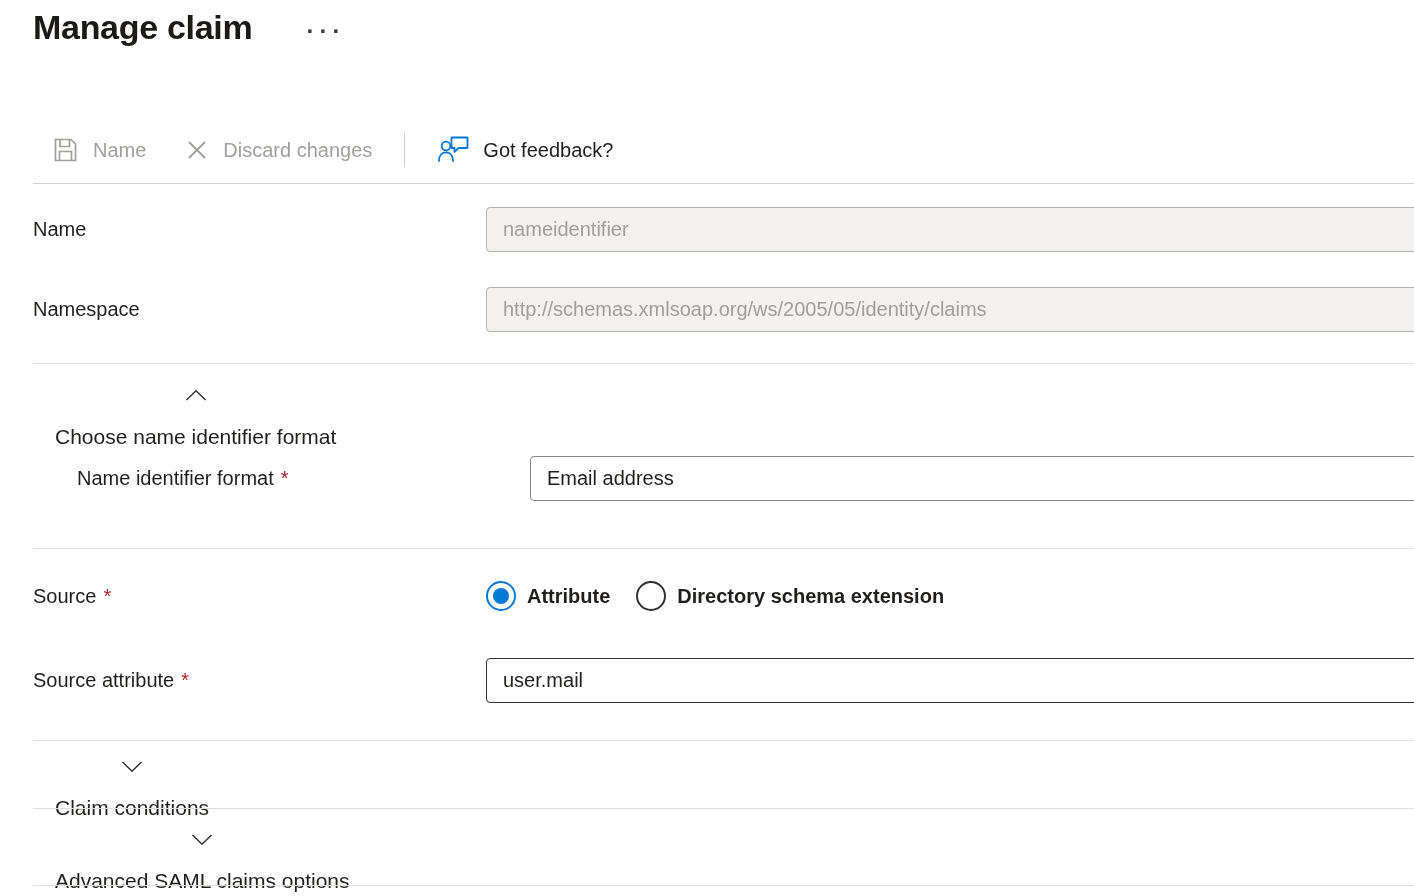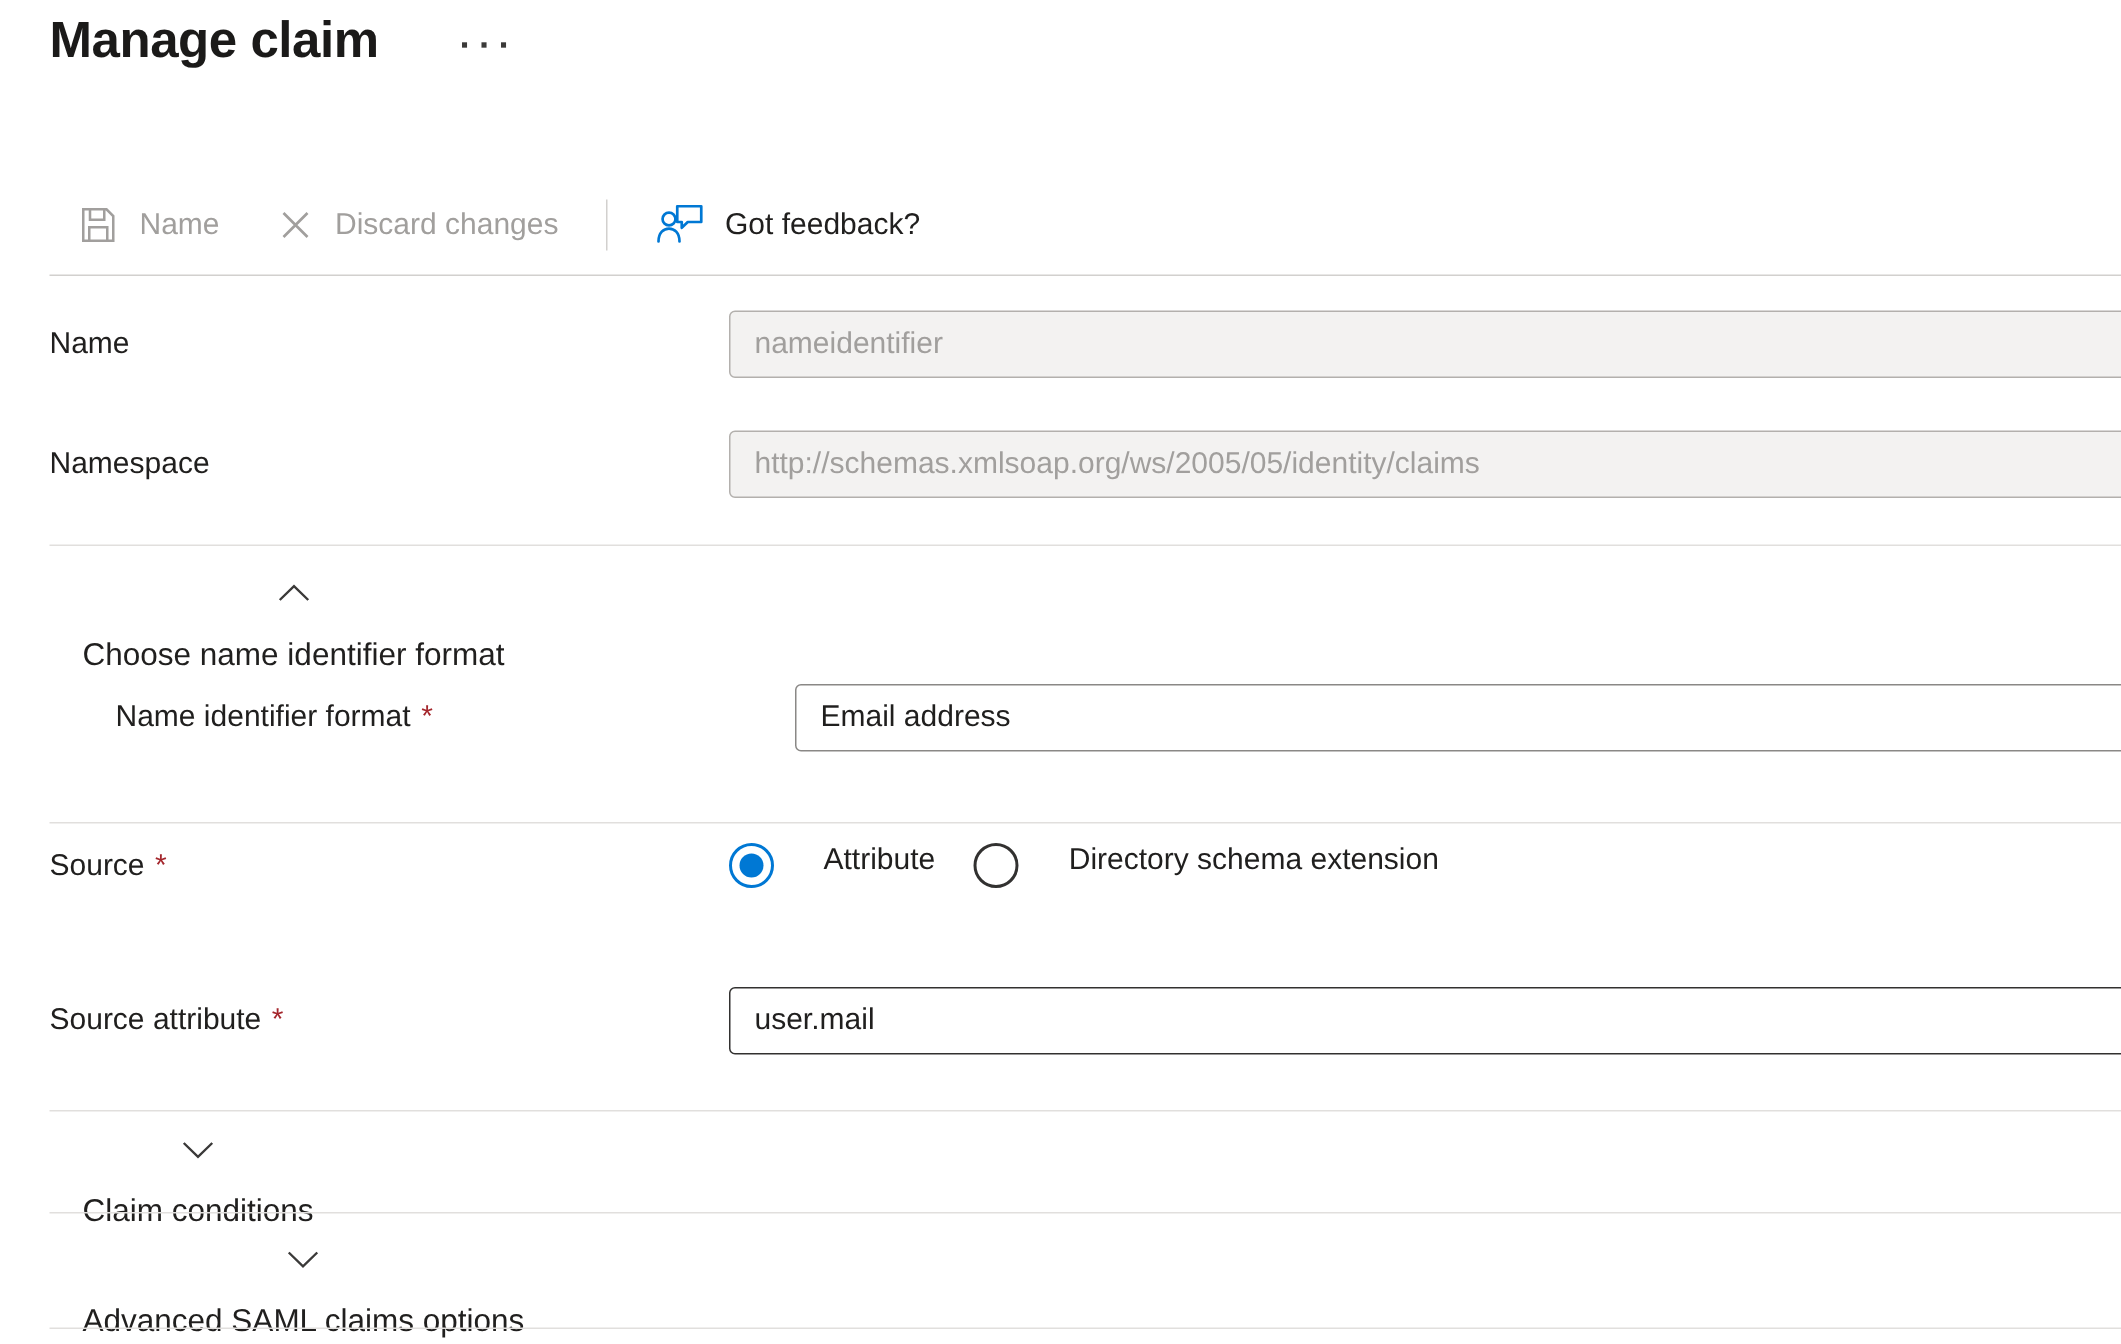--- a/index.html
+++ b/index.html
@@ -25,37 +25,37 @@
   .r-363{top:363px}.r-548{top:548px}.r-740{top:740px}.r-808{top:808px}.r-885{top:885px}
 
   
   .row{position:absolute;left:0;right:0;display:flex;align-items:center;}
   .row .lbl{width:486px;padding-left:33px;box-sizing:border-box;font-size:20px;color:#201f1e;flex:none;}
   .req{color:#a4262c;margin-left:7px;}
   .ctl{flex:1;margin-right:-70px;}
   .row-name{top:207px;height:45px;}
   .row-namespace{top:287px;height:45px;}
   .row-nif{top:455px;height:46px;padding-left:44px;}
-  .row-source{top:554px;height:46px;}
+  .row-source{top:573px;height:46px;}
   .row-srcattr{top:657px;height:46px;}
 
   input.base{width:100%;height:45px;box-sizing:border-box;font-size:20px;padding:0 16px;border-radius:4px;font-family:inherit;outline:none;}
   .input-disabled{background:#f3f2f1;border:1px solid #b3b0ad;color:#a19f9d;}
   .input-select{background:#fff;border:1px solid #8a8886;color:#201f1e;height:46px;}
   .input-dark{background:#fff;border:1.6px solid #323130;color:#201f1e;height:46px;border-radius:6px;}
 
   
   .section{position:absolute;left:55px;display:flex;align-items:center;gap:23px;font-size:21px;color:#201f1e;cursor:pointer;flex-direction:column;}
   .sec-identifier{top:389px;}
   .sec-claim{top:760px;}
   .sec-advanced{top:833px;}
 
   
   .radio-group{display:flex;align-items:center;gap:26px;}
-  .radio{display:flex;gap:33px;font-size:20px;cursor:pointer;white-space:nowrap;}
+  .radio{display:flex;align-items:center;gap:11px;font-size:20px;cursor:pointer;white-space:nowrap;font-weight:bold;}
   .dot{width:30px;height:30px;border-radius:50%;border:2px solid #323130;box-sizing:border-box;position:relative;flex:none;background:#fff;}
   .radio.checked .dot{border-color:#0078d4;}
   .radio.checked .dot::after{content:"";position:absolute;inset:5px;border-radius:50%;background:#0078d4;}
 
   svg{display:block;}
 </style>
 </head>
 <body>
 
 <div class="page">

